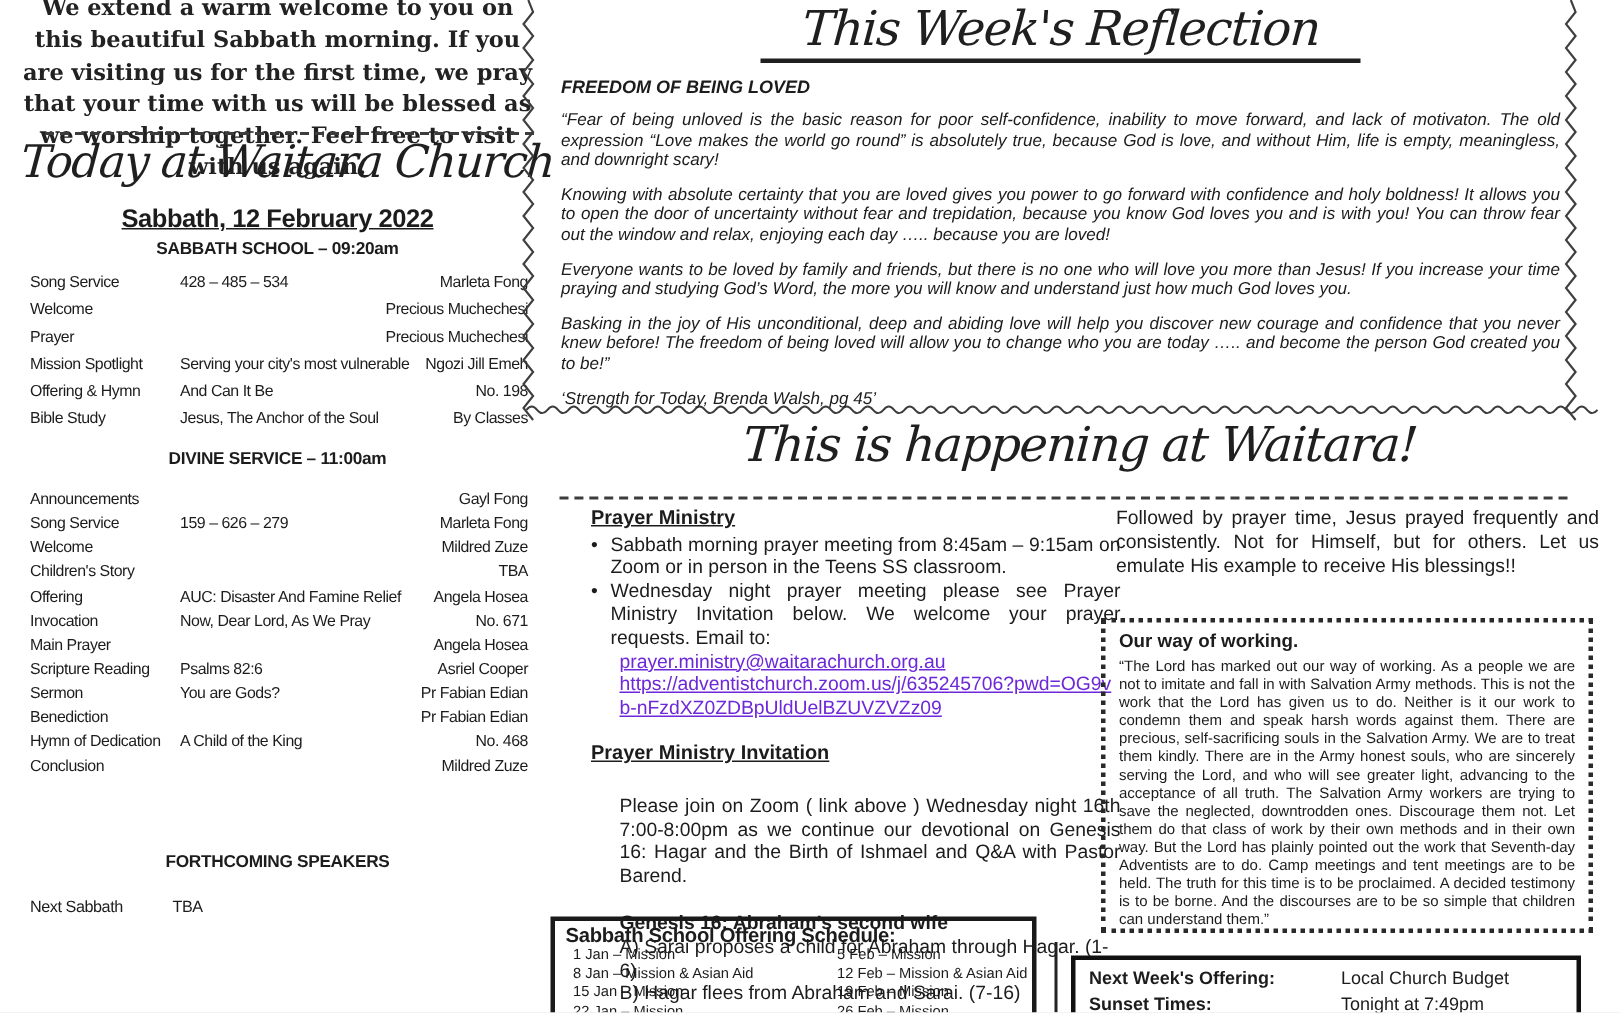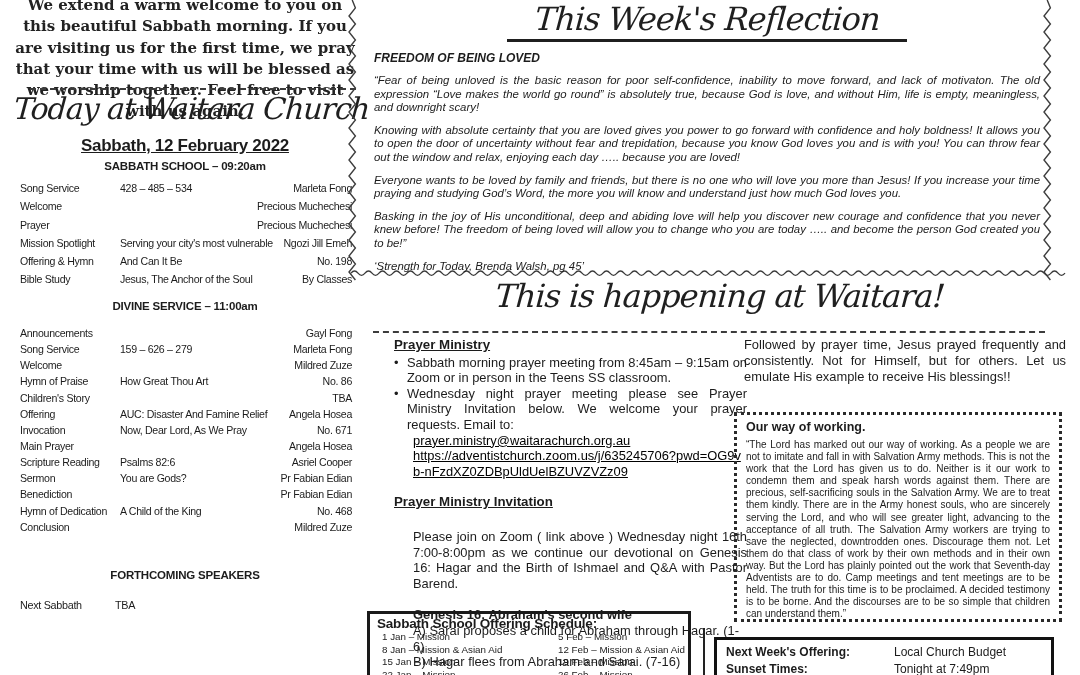--- a/index.html
+++ b/index.html
@@ -32,21 +32,21 @@
   .refl-title{font-style:italic;font-weight:bold;font-size:12px;margin:0 0 9px 0;}
   .refl p{font-style:italic;font-size:11.4px;line-height:13.6px;text-align:justify;margin:0 0 9px 0;}
   svg.deco{position:absolute;overflow:visible;}
   
   .h-happen{left:430px;top:277px;width:580px;text-align:center;font-size:32px;letter-spacing:-1px;white-space:nowrap;}
   .pm-col{left:394px;top:337px;width:353px;font-size:12.9px;line-height:15.6px;}
   .pm-title{font-weight:bold;text-decoration:underline;font-size:13.3px;margin-bottom:2px;}
   .bullet-row{display:flex;}
   .bullet-dot{flex:0 0 13px;}
   .bullet-text{flex:1;text-align:justify;}
-  a.doc-link{color:#000000;text-decoration:underline;word-break:break-all;}
+  a.doc-link{color:#6d28d9;text-decoration:underline;word-break:break-all;}
   .invite-body{padding-left:19px;text-align:justify;margin-top:19px;}
   .gen-title{font-weight:bold;padding-left:19px;margin-top:16px;}
   .gen-line{padding-left:19px;}
   .followed{left:744px;top:337px;width:322px;font-size:12.9px;line-height:15.8px;text-align:justify;}
   .way-box{left:734px;top:412px;width:328px;height:210px;border:3px dotted #2a2a2a;box-sizing:border-box;
            padding:5px 9px;overflow:hidden;}
   .way-title{font-weight:bold;font-size:12.5px;margin-bottom:5px;}
   .way-body{font-size:10px;line-height:12.1px;text-align:justify;}
   
   .sched-box{left:367px;top:611px;width:324px;height:80px;border:3px solid #1a1a1a;box-sizing:border-box;
@@ -119,25 +119,20 @@
       <span class="c-role">Song Service</span>
       <span class="c-item">159 – 626 – 279</span>
       <span class="c-person">Marleta Fong</span>
     </div>
       <div class="svc-row">
       <span class="c-role">Welcome</span>
       <span class="c-item"></span>
       <span class="c-person">Mildred Zuze</span>
     </div>
       <div class="svc-row">
-      <span class="c-role">Hymn of Praise</span>
-      <span class="c-item">How Great Thou Art</span>
-      <span class="c-person">No. 86</span>
-    </div>
-      <div class="svc-row">
       <span class="c-role">Children's Story</span>
       <span class="c-item"></span>
       <span class="c-person">TBA</span>
     </div>
       <div class="svc-row">
       <span class="c-role">Offering</span>
       <span class="c-item">AUC: Disaster And Famine Relief</span>
       <span class="c-person">Angela Hosea</span>
     </div>
       <div class="svc-row">

